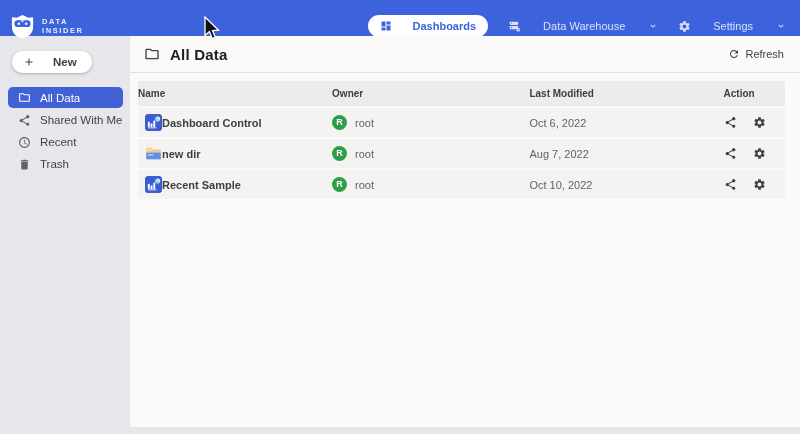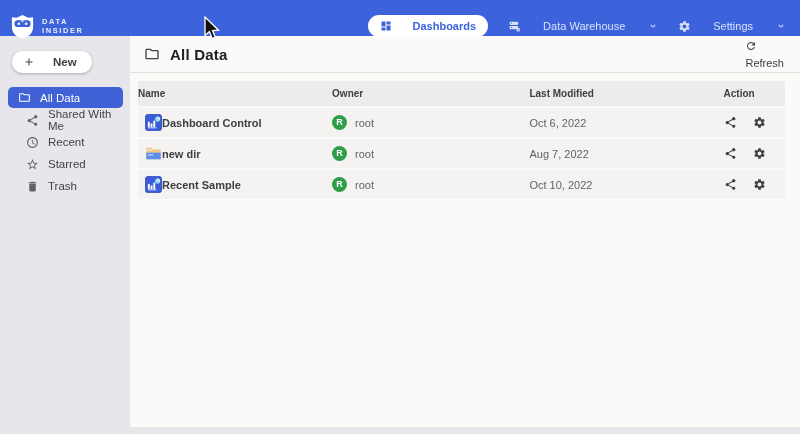--- a/index.html
+++ b/index.html
@@ -48,21 +48,21 @@
     background:#ffffff; border:none; border-radius:15px;
     padding:5px 15px 5px 11px;
     font-family:"Liberation Sans", sans-serif;
     font-size:11.5px; font-weight:600; color:#3c4043;
     box-shadow:0 1px 3px rgba(60,64,67,.35);
     cursor:pointer;
   }
   .side-nav { margin-top:14px; }
   .side-item {
     display:flex; align-items:center; gap:9px;
-    height:22px; padding-left:26px;
+    height:22px; padding-left:18px;
     font-size:11.5px; font-weight:500; color:#3f4347;
     cursor:pointer;
   }
   .side-item .ic { color:#5f6368; display:flex; }
   .side-item.active {
     background:#4161d6; color:#ffffff;
     border-radius:5px; margin:0 7px 1px 8px;
     padding-left:10px; height:21px;
   }
   .side-item.active .ic { color:#ffffff; }
@@ -76,24 +76,24 @@
   .main-header {
     height:37px; display:flex; align-items:center;
     padding:0 16px 0 14px;
     border-bottom:1px solid #e3e1de;
   }
   .main-title {
     font-size:15px; font-weight:bold; color:#202124;
     margin-left:10px; letter-spacing:.2px;
   }
   .refresh-btn {
-    margin-left:auto; display:flex; gap:5px;
+    margin-left:auto; display:flex; align-items:center; gap:5px;
     background:none; border:none; cursor:pointer;
     font-family:"Liberation Sans", sans-serif;
-    font-size:11px; color:#3c4043;flex-direction:column;
+    font-size:11px; color:#3c4043;
   }
 
   
   .table { margin:8px 15px 0 8px; }
   .thead, .trow {
     display:grid;
     grid-template-columns:30% 30.5% 30% 9.5%;
     align-items:center;
   }
   .thead {
@@ -217,28 +217,20 @@
 
       <div class="side-item">
         <span class="ic">
           <svg width="13" height="13" viewBox="0 0 24 24" fill="currentColor">
             <path d="M11.99 2C6.47 2 2 6.48 2 12s4.47 10 9.99 10C17.52 22 22 17.52 22 12S17.52 2 11.99 2zM12 20c-4.42 0-8-3.58-8-8s3.58-8 8-8 8 3.58 8 8-3.58 8-8 8zm.5-13H11v6l5.25 3.15.75-1.23-4.5-2.67z"></path>
           </svg>
         </span>
         <span>Recent</span>
       </div>
 
-      <div class="side-item">
-        <span class="ic">
-          <svg width="13" height="13" viewBox="0 0 24 24" fill="currentColor">
-            <path d="M22 9.24l-7.19-.62L12 2 9.19 8.63 2 9.24l5.46 4.73L5.82 21 12 17.27 18.18 21l-1.63-7.03L22 9.24zM12 15.4l-3.76 2.27 1-4.28-3.32-2.88 4.38-.38L12 6.1l1.71 4.04 4.38.38-3.32 2.88 1 4.28L12 15.4z"></path>
-          </svg>
-        </span>
-        <span>Starred</span>
-      </div>
 
       <div class="side-item">
         <span class="ic">
           <svg width="13" height="13" viewBox="0 0 24 24" fill="currentColor">
             <path d="M6 19c0 1.1.9 2 2 2h8c1.1 0 2-.9 2-2V7H6v12zM19 4h-3.5l-1-1h-5l-1 1H5v2h14V4z"></path>
           </svg>
         </span>
         <span>Trash</span>
       </div>
     </div>

